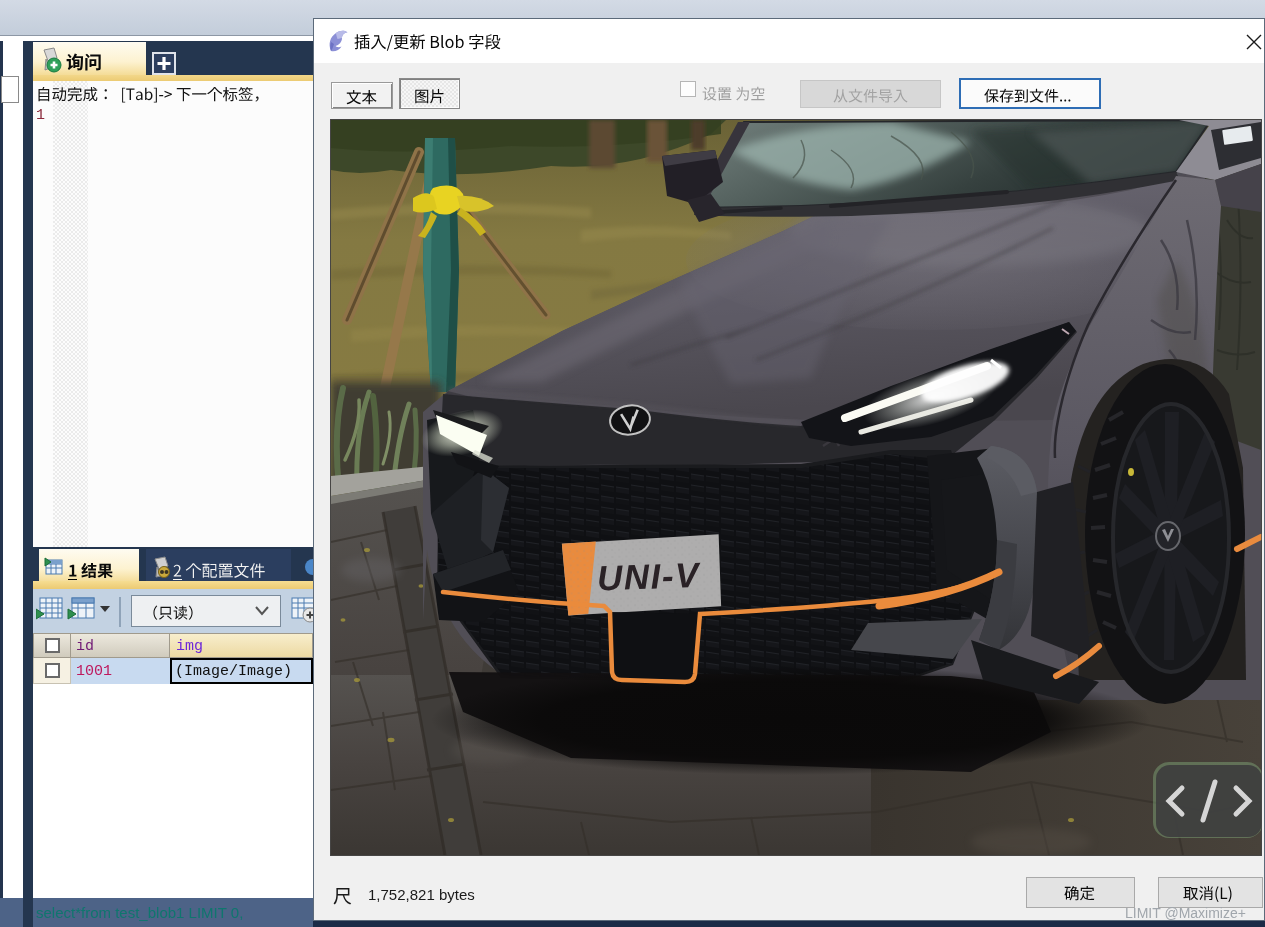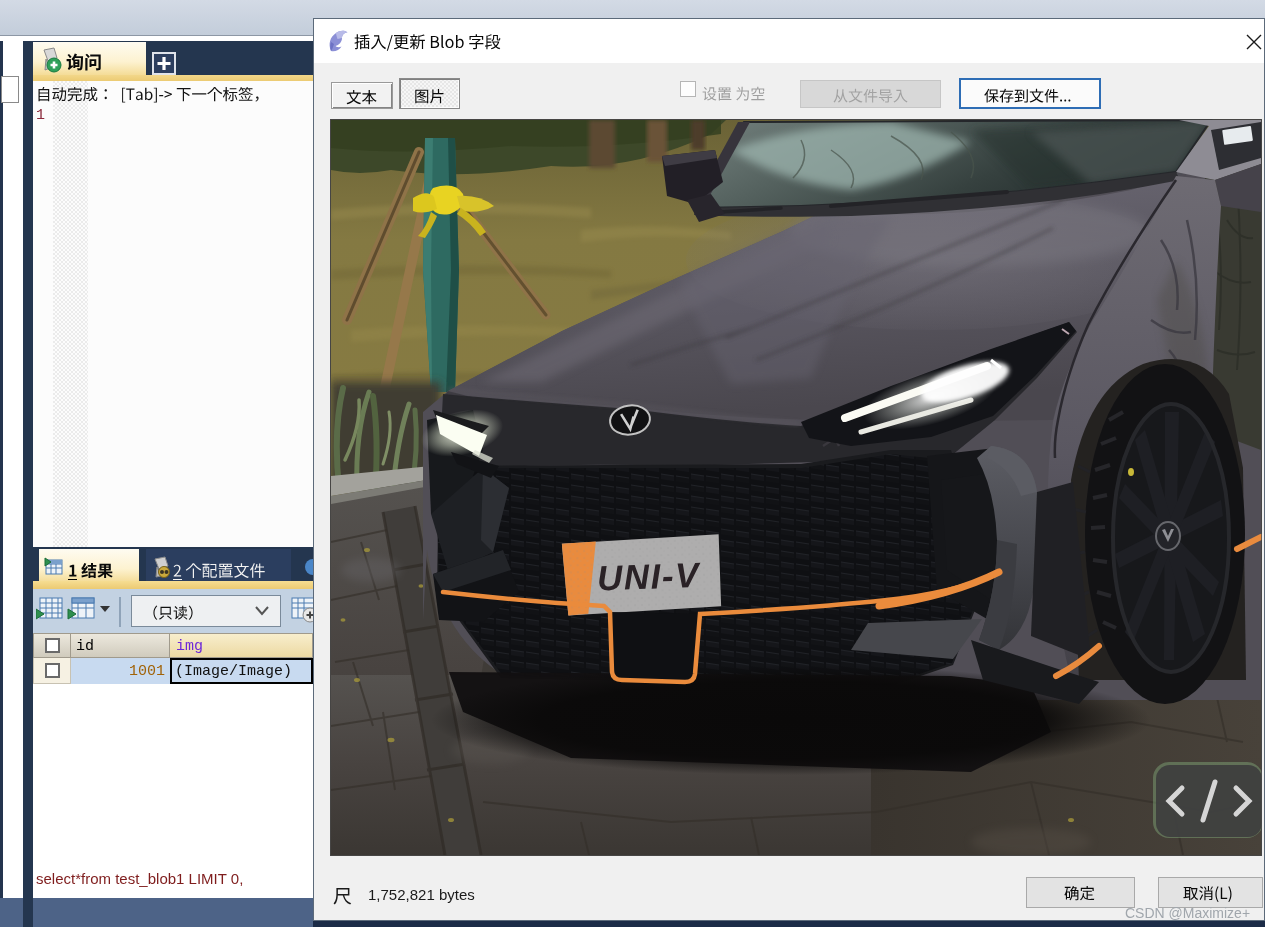--- a/index.html
+++ b/index.html
@@ -99,32 +99,32 @@
 <svg style="position:absolute;left:143px;top:601px;overflow:visible" width="64" height="22">
       <path transform="translate(0,17.4)" d="M10.4 -5.7C10.4 -2.8 11.6 -0.4 13.4 1.4L14.3 1.0C12.6 -0.8 11.5 -3.0 11.5 -5.7C11.5 -8.4 12.6 -10.6 14.3 -12.4L13.4 -12.8C11.6 -11.0 10.4 -8.6 10.4 -5.7Z M23.9 -2.4C25.3 -1.3 27.1 0.2 28.0 1.2L29.0 0.5C28.1 -0.5 26.2 -2.0 24.8 -3.0ZM20.1 -3.0C19.2 -1.8 17.4 -0.4 15.9 0.4C16.1 0.6 16.5 1.0 16.8 1.2C18.4 0.3 20.1 -1.2 21.3 -2.5ZM17.5 -11.6V-3.5H18.6V-4.0H26.7V-3.6H27.8V-11.6ZM18.6 -5.1V-10.5H26.7V-5.1Z M36.6 -6.8C37.4 -6.4 38.4 -5.7 38.8 -5.3L39.4 -5.9C38.9 -6.4 37.9 -7.0 37.2 -7.3ZM35.5 -5.4C36.4 -5.0 37.3 -4.3 37.8 -3.8L38.3 -4.5C37.9 -5.0 36.9 -5.6 36.1 -6.0ZM40.2 -1.6C41.5 -0.8 42.9 0.4 43.7 1.2L44.4 0.5C43.6 -0.3 42.1 -1.4 40.9 -2.2ZM31.6 -11.5C32.4 -10.8 33.4 -9.9 33.9 -9.2L34.6 -10.0C34.2 -10.7 33.1 -11.6 32.3 -12.3ZM35.5 -8.9V-7.9H42.8C42.6 -7.3 42.3 -6.6 42.1 -6.1L43.0 -5.9C43.4 -6.6 43.7 -7.8 44.1 -8.8L43.3 -8.9L43.2 -8.9H40.3V-10.2H43.4V-11.2H40.3V-12.6H39.2V-11.2H36.1V-10.2H39.2V-8.9ZM39.6 -7.3V-5.6C39.6 -5.0 39.6 -4.4 39.4 -3.8H35.2V-2.8H39.0C38.4 -1.6 37.3 -0.5 35.0 0.4C35.2 0.6 35.5 1.0 35.6 1.3C38.4 0.2 39.7 -1.3 40.2 -2.8H44.2V-3.8H40.5C40.6 -4.4 40.7 -5.0 40.7 -5.5V-7.3ZM30.6 -7.9V-6.8H32.8V-1.3C32.8 -0.6 32.4 -0.1 32.1 0.1C32.3 0.3 32.6 0.7 32.7 0.9V0.9C32.9 0.6 33.3 0.2 35.7 -1.7C35.5 -1.9 35.3 -2.3 35.2 -2.6L33.9 -1.6V-7.9Z M49.6 -5.7C49.6 -8.6 48.4 -11.0 46.6 -12.8L45.7 -12.4C47.4 -10.6 48.5 -8.4 48.5 -5.7C48.5 -3.0 47.4 -0.8 45.7 1.0L46.6 1.4C48.4 -0.4 49.6 -2.8 49.6 -5.7Z" fill="#111"></path>
     </svg>
 <svg class="abs" style="left:254px;top:604px" width="16" height="14">
       <path d="M2 3 l6 7 6 -7" stroke="#555" stroke-width="2" fill="none"></path>
     </svg>
 <div class="abs" style="left:33px;top:633px;width:38px;height:25px;background:linear-gradient(#ece8dd,#d0cbbd);border:1px solid #a09a8c;box-sizing:border-box"></div>
 <div class="abs" style="left:71px;top:633px;width:99px;height:25px;background:linear-gradient(#ece8dd,#d0cbbd);border:1px solid #a09a8c;border-left:none;box-sizing:border-box"></div>
 <div class="abs" style="left:170px;top:633px;width:143px;height:25px;background:linear-gradient(#f8eecd,#ecd9a2);border:1px solid #a09a8c;border-left:none;box-sizing:border-box"></div>
 <div class="abs" style="left:45px;top:638px;width:15px;height:15px;background:#fff;border:2px solid #6a6a6a;box-sizing:border-box"></div>
-<div class="abs" style="left:76px;top:638px;color:#000000;font:15px 'Liberation Mono',monospace">id</div>
+<div class="abs" style="left:76px;top:638px;color:#701a75;font:15px 'Liberation Mono',monospace">id</div>
 <div class="abs" style="left:176px;top:638px;color:#6d28d9;font:15px 'Liberation Mono',monospace">img</div>
 <div class="abs" style="left:33px;top:658px;width:38px;height:26px;background:#f6f1e3;border:1px solid #c8c2b2;border-top:none;box-sizing:border-box"></div>
 <div class="abs" style="left:71px;top:658px;width:99px;height:26px;background:#c8daf0"></div>
 <div class="abs" style="left:170px;top:658px;width:143px;height:26px;background:#c8daf0;border:2px solid #000;box-sizing:border-box"></div>
 <div class="abs" style="left:45px;top:663px;width:15px;height:15px;background:#fff;border:2px solid #6a6a6a;box-sizing:border-box"></div>
-<div class="abs" style="left:76px;top:663px;width:89px;text-align:right;color:#a16207;font:15px 'Liberation Mono',monospace">1001</div>
+<div class="abs" style="left:76px;top:663px;width:89px;text-align:left;color:#be185d;font:15px 'Liberation Mono',monospace">1001</div>
 <div class="abs" style="left:175px;top:663px;color:#111;font:15px 'Liberation Mono',monospace">(Image/Image)</div>
 <div class="abs" style="left:33px;top:684px;width:280px;height:214px;background:#fff"></div>
 <div class="abs" style="left:0;top:898px;width:313px;height:29px;background:#4d6387"></div>
 <div class="abs" style="left:23px;top:898px;width:10px;height:29px;background:#24364f"></div>
-<div class="abs" style="left:36px;top:870px;color:#7f1d1d;font:15px 'Liberation Sans',sans-serif">select*from test_blob1 LIMIT 0,</div>
+<div class="abs" style="left:36px;top:904px;color:#0f766e;font:15px 'Liberation Sans',sans-serif">select*from test_blob1 LIMIT 0,</div>
 <div class="abs" style="left:313px;top:18px;width:952px;height:903px;background:#f0f0f0;border:1px solid #5c6a7a;box-sizing:border-box"></div>
 <div class="abs" style="left:314px;top:19px;width:950px;height:44px;background:#fff"></div>
 <svg class="abs" style="left:326px;top:28px" width="24" height="26" viewBox="0 0 24 26">
 <path d="M5 23 C2 16 4 9 10 5 C14 2 19 2 21.5 4.5 C18 4.5 16 7 16 10 C16 14 13 17 9.5 18 C11 19.5 13.5 19.5 15.5 18.5 C13.5 22 9 24 5 23 Z" fill="#8b8fd6"></path>
 <path d="M10 5 C14 2 19 2 21.5 4.5 C18 4.5 16 7 16 10 L11.5 11 C10.5 8 10 6 10 5 Z" fill="#b8bbe8"></path>
 <path d="M5 23 C4 20 4 17 5 14 L8 16 C7 19 6.5 21 5 23 Z" fill="#6d72c4"></path>
     </svg>
 <svg style="position:absolute;left:354px;top:29px;overflow:visible" width="150" height="24">
       <path transform="translate(0,18.9)" d="M11.9 -4.2V-3.1H14.0V-0.7H11.2V-8.9H15.5V-10.0H11.2V-11.8C12.6 -11.9 13.9 -12.1 15.0 -12.4L14.2 -13.4C12.3 -12.9 8.9 -12.6 6.0 -12.4C6.2 -12.1 6.3 -11.7 6.3 -11.4C7.5 -11.4 8.8 -11.5 10.0 -11.7V-10.0H5.8V-8.9H10.0V-0.7H7.3V-3.1H9.3V-4.2H7.3V-6.0C8.2 -6.3 9.1 -6.6 9.9 -7.0L8.9 -7.8C8.5 -7.5 7.8 -7.2 7.0 -6.9L6.1 -7.2V1.3H7.3V0.4H14.0V1.2H15.1V-7.2H11.8V-6.2H14.0V-4.2ZM2.7 -13.7V-10.4H0.7V-9.3H2.7V-5.9L0.5 -5.2L0.8 -4.1L2.7 -4.7V-0.1C2.7 0.1 2.6 0.2 2.4 0.2C2.2 0.2 1.6 0.2 0.9 0.2C1.1 0.5 1.2 1.0 1.3 1.3C2.3 1.3 2.9 1.3 3.3 1.1C3.7 0.9 3.9 0.6 3.9 -0.1V-5.1L5.7 -5.7L5.5 -6.8L3.9 -6.3V-9.3H5.6V-10.4H3.9V-13.7Z M23.5 -9.5C22.5 -4.9 20.5 -1.6 16.9 0.3C17.2 0.5 17.8 1.0 18.0 1.3C21.3 -0.6 23.3 -3.6 24.5 -7.9C25.3 -4.8 27.0 -1.2 31.1 1.3C31.3 0.9 31.8 0.4 32.1 0.2C25.6 -3.6 25.2 -9.8 25.2 -12.7H20.0V-11.5H24.0C24.1 -10.8 24.1 -10.1 24.3 -9.4Z M32.8 2.9H33.9L38.7 -12.9H37.7Z M43.1 -3.9 42.1 -3.5C42.6 -2.5 43.3 -1.8 44.1 -1.2C43.1 -0.6 41.7 -0.1 39.8 0.2C40.0 0.5 40.3 1.0 40.5 1.3C42.6 0.9 44.1 0.3 45.2 -0.5C47.5 0.7 50.5 1.1 54.3 1.3C54.3 0.8 54.6 0.3 54.8 0.0C51.1 -0.0 48.3 -0.3 46.2 -1.2C47.1 -2.1 47.5 -3.0 47.7 -4.0H53.2V-10.3H47.9V-11.7H54.2V-12.8H40.0V-11.7H46.6V-10.3H41.5V-4.0H46.4C46.2 -3.2 45.8 -2.5 45.1 -1.9C44.3 -2.4 43.6 -3.0 43.1 -3.9ZM42.7 -6.7H46.6V-6.0C46.6 -5.7 46.6 -5.4 46.6 -5.0H42.7ZM47.8 -5.0C47.9 -5.4 47.9 -5.7 47.9 -6.0V-6.7H52.0V-5.0ZM42.7 -9.3H46.6V-7.7H42.7ZM47.9 -9.3H52.0V-7.7H47.9Z M57.3 -10.6C57.6 -9.9 57.8 -8.9 57.9 -8.3L58.9 -8.6C58.9 -9.2 58.6 -10.2 58.2 -10.9ZM61.5 -10.9C61.3 -10.2 60.9 -9.2 60.6 -8.6L61.6 -8.3C61.9 -8.9 62.2 -9.8 62.6 -10.7ZM69.7 -13.5C68.7 -13.0 66.8 -12.5 65.2 -12.1L64.3 -12.4V-6.7C64.3 -4.4 64.1 -1.5 62.0 0.5C62.2 0.7 62.7 1.1 62.9 1.4C65.1 -0.9 65.4 -4.2 65.4 -6.6V-7.0H67.9V1.2H69.1V-7.0H70.9V-8.2H65.4V-11.1C67.3 -11.5 69.3 -12.0 70.7 -12.6ZM59.3 -13.6V-12.0H56.3V-11.0H63.5V-12.0H60.5V-13.6ZM56.1 -8.3V-7.2H59.3V-5.5H56.1V-4.4H59.0C58.2 -3.0 56.9 -1.5 55.7 -0.8C56.0 -0.6 56.4 -0.2 56.6 0.1C57.5 -0.6 58.5 -1.8 59.3 -3.0V1.3H60.5V-2.9C61.2 -2.3 62.0 -1.5 62.4 -1.1L63.1 -2.0C62.7 -2.3 61.1 -3.6 60.5 -4.1V-4.4H63.6V-5.5H60.5V-7.2H63.7V-8.3Z M76.9 0.0H80.7C83.4 0.0 85.2 -1.2 85.2 -3.5C85.2 -5.1 84.2 -6.1 82.8 -6.4V-6.4C83.9 -6.8 84.5 -7.8 84.5 -9.0C84.5 -11.1 82.8 -11.9 80.4 -11.9H76.9ZM78.4 -6.9V-10.8H80.2C82.1 -10.8 83.0 -10.2 83.0 -8.8C83.0 -7.6 82.2 -6.9 80.2 -6.9ZM78.4 -1.2V-5.7H80.5C82.6 -5.7 83.7 -5.0 83.7 -3.6C83.7 -1.9 82.5 -1.2 80.5 -1.2Z M89.0 0.2C89.4 0.2 89.7 0.1 89.9 0.1L89.7 -1.1C89.5 -1.0 89.4 -1.0 89.4 -1.0C89.1 -1.0 88.9 -1.2 88.9 -1.7V-13.0H87.4V-1.8C87.4 -0.5 87.9 0.2 89.0 0.2Z M95.5 0.2C97.7 0.2 99.6 -1.5 99.6 -4.4C99.6 -7.4 97.7 -9.1 95.5 -9.1C93.4 -9.1 91.4 -7.4 91.4 -4.4C91.4 -1.5 93.4 0.2 95.5 0.2ZM95.5 -1.0C94.0 -1.0 93.0 -2.4 93.0 -4.4C93.0 -6.5 94.0 -7.8 95.5 -7.8C97.1 -7.8 98.1 -6.5 98.1 -4.4C98.1 -2.4 97.1 -1.0 95.5 -1.0Z M105.9 0.2C107.9 0.2 109.7 -1.5 109.7 -4.6C109.7 -7.3 108.5 -9.1 106.2 -9.1C105.2 -9.1 104.2 -8.5 103.4 -7.8L103.5 -9.4V-13.0H102.0V0.0H103.1L103.3 -0.9H103.3C104.1 -0.2 105.0 0.2 105.9 0.2ZM105.6 -1.0C105.0 -1.0 104.2 -1.3 103.5 -2.0V-6.6C104.3 -7.4 105.1 -7.8 105.8 -7.8C107.5 -7.8 108.2 -6.5 108.2 -4.5C108.2 -2.4 107.1 -1.0 105.6 -1.0Z M121.7 -6.1V-4.9H115.3V-3.7H121.7V-0.2C121.7 -0.0 121.6 0.1 121.3 0.1C121.0 0.1 120.0 0.1 118.9 0.0C119.1 0.4 119.3 0.9 119.4 1.3C120.8 1.3 121.6 1.3 122.2 1.1C122.8 0.9 123.0 0.5 123.0 -0.2V-3.7H129.4V-4.9H123.0V-5.4C124.4 -6.2 125.9 -7.3 126.8 -8.4L126.0 -9.0L125.8 -9.0H118.0V-7.9H124.6C123.9 -7.2 123.1 -6.6 122.3 -6.1ZM115.5 -11.9V-8.1H116.7V-10.8H127.9V-8.1H129.2V-11.9H123.0V-13.7H121.7V-11.9Z M143.9 -5.3C143.4 -4.2 142.7 -3.2 141.8 -2.3C141.0 -3.2 140.3 -4.2 139.9 -5.3ZM138.1 -6.5V-5.3H139.6L138.8 -5.1C139.3 -3.7 140.0 -2.6 140.9 -1.6C139.7 -0.7 138.3 -0.1 136.9 0.3C137.1 0.5 137.4 1.0 137.5 1.3C139.1 0.9 140.5 0.2 141.7 -0.7C142.8 0.2 144.0 0.8 145.5 1.3C145.6 1.0 146.0 0.5 146.3 0.2C144.9 -0.1 143.7 -0.7 142.7 -1.5C143.9 -2.7 144.8 -4.3 145.4 -6.2L144.6 -6.5L144.4 -6.5ZM136.9 -13.7C136.0 -13.2 134.5 -12.6 133.0 -12.2L132.4 -12.5V-2.5L131.0 -2.3L131.2 -1.1L132.4 -1.3V1.3H133.5V-1.5L137.9 -2.3L137.9 -3.4L133.5 -2.7V-5.2H137.4V-6.3H133.5V-8.3H137.3V-9.5H133.5V-11.3C135.1 -11.7 136.7 -12.2 138.0 -12.8ZM139.1 -13.0V-10.7C139.1 -9.6 138.9 -8.4 137.4 -7.5C137.6 -7.4 138.1 -6.9 138.2 -6.7C139.9 -7.7 140.2 -9.3 140.2 -10.7V-11.9H142.8V-9.1C142.8 -8.1 142.9 -7.9 143.1 -7.7C143.3 -7.5 143.7 -7.4 144.0 -7.4C144.2 -7.4 144.6 -7.4 144.8 -7.4C145.1 -7.4 145.4 -7.4 145.6 -7.5C145.9 -7.6 146.0 -7.8 146.1 -8.1C146.2 -8.3 146.2 -9.1 146.3 -9.7C146.0 -9.8 145.6 -10.0 145.3 -10.2C145.3 -9.5 145.3 -9.0 145.3 -8.8C145.2 -8.6 145.2 -8.5 145.1 -8.4C145.0 -8.4 144.9 -8.4 144.7 -8.4C144.6 -8.4 144.4 -8.4 144.3 -8.4C144.2 -8.4 144.1 -8.4 144.0 -8.4C143.9 -8.5 143.9 -8.7 143.9 -9.0V-13.0Z" fill="#0a0a0a"></path>
     </svg>
@@ -511,14 +511,14 @@
     </svg>
 <div class="abs" style="left:368px;top:886px;color:#1a1a1a;font:15px 'Liberation Sans',sans-serif">1,752,821 bytes</div>
 <div class="abs" style="left:1026px;top:877px;width:109px;height:31px;background:#e3e3e3;border:1px solid #a9a9a9;box-sizing:border-box"></div>
 <svg style="position:absolute;left:1064px;top:881px;overflow:visible" width="35" height="23">
       <path transform="translate(0,18.0)" d="M0.8 -12.2V-11.1H2.7C2.3 -8.4 1.6 -5.9 0.4 -4.2C0.7 -4.0 1.0 -3.5 1.1 -3.2C1.4 -3.6 1.7 -4.1 1.9 -4.6V0.4H3.0V-0.9H6.0V-7.5H3.1C3.4 -8.7 3.6 -9.9 3.8 -11.1H6.6V-12.2ZM3.0 -6.5H5.0V-2.0H3.0ZM10.2 -3.6H8.2C8.3 -4.1 8.3 -4.5 8.3 -5.0V-5.4H10.2ZM11.2 -3.6V-5.4H13.3V-3.6ZM8.9 -13.0C8.3 -11.2 7.2 -9.4 6.0 -8.3C6.3 -8.1 6.7 -7.7 6.9 -7.5L7.2 -7.8V-5.0C7.2 -3.2 7.0 -1.0 5.5 0.5C5.8 0.7 6.2 1.1 6.4 1.3C7.4 0.2 7.9 -1.2 8.1 -2.6H13.3V-0.1C13.3 0.1 13.2 0.2 13.0 0.2C12.8 0.2 12.0 0.2 11.2 0.2C11.3 0.5 11.5 0.9 11.5 1.3C12.6 1.3 13.4 1.3 13.8 1.1C14.2 0.9 14.4 0.5 14.4 -0.1V-9.1H11.6C12.0 -9.7 12.5 -10.6 12.9 -11.3L12.1 -11.8L11.9 -11.7H9.6C9.7 -12.1 9.9 -12.4 10.0 -12.8ZM10.2 -6.4H8.3V-8.1H10.2ZM11.2 -6.4V-8.1H13.3V-6.4ZM8.3 -9.1H8.1C8.5 -9.6 8.8 -10.2 9.1 -10.8H11.4C11.1 -10.2 10.7 -9.5 10.4 -9.1Z M18.9 -5.8C18.6 -3.0 17.8 -0.8 16.0 0.5C16.3 0.7 16.8 1.1 17.0 1.3C18.0 0.4 18.8 -0.7 19.3 -2.2C20.7 0.5 23.0 1.0 26.3 1.0H29.9C30.0 0.7 30.2 0.1 30.3 -0.2C29.6 -0.1 26.9 -0.1 26.4 -0.1C25.5 -0.1 24.6 -0.2 23.8 -0.3V-3.5H28.5V-4.6H23.8V-7.2H27.8V-8.3H18.8V-7.2H22.6V-0.7C21.4 -1.1 20.4 -2.0 19.8 -3.6C19.9 -4.3 20.1 -5.0 20.1 -5.7ZM16.8 -11.2V-7.9H17.9V-10.1H28.5V-7.9H29.7V-11.2H23.8V-13.0H22.6V-11.2Z" fill="#0a0a0a"></path>
     </svg>
 <div class="abs" style="left:1158px;top:877px;width:105px;height:31px;background:#e3e3e3;border:1px solid #a9a9a9;box-sizing:border-box"></div>
 <svg style="position:absolute;left:1183px;top:881px;overflow:visible" width="53" height="23">
       <path transform="translate(0,18.0)" d="M9.3 -9.7 8.2 -9.5C8.7 -6.9 9.5 -4.7 10.5 -2.8C9.6 -1.5 8.5 -0.6 7.3 0.1C7.5 0.3 7.9 0.7 8.0 1.0C9.2 0.3 10.3 -0.6 11.2 -1.8C12.1 -0.6 13.1 0.4 14.3 1.1C14.5 0.8 14.9 0.3 15.1 0.1C13.9 -0.6 12.8 -1.6 11.9 -2.8C13.2 -4.8 14.1 -7.4 14.5 -10.7L13.7 -10.9L13.5 -10.9H7.9V-9.7H13.2C12.8 -7.5 12.1 -5.5 11.2 -3.9C10.4 -5.6 9.7 -7.5 9.3 -9.7ZM0.4 -1.9 0.6 -0.8C2.1 -1.0 4.1 -1.3 6.1 -1.6V1.2H7.2V-11.0H8.3V-12.1H0.7V-11.0H1.9V-2.1ZM3.1 -11.0H6.1V-8.9H3.1ZM3.1 -7.8H6.1V-5.7H3.1ZM3.1 -4.6H6.1V-2.7L3.1 -2.3Z M28.9 -12.6C28.5 -11.7 27.8 -10.4 27.2 -9.6L28.2 -9.2C28.8 -10.0 29.4 -11.1 30.0 -12.2ZM20.9 -12.1C21.6 -11.2 22.3 -9.9 22.5 -9.1L23.5 -9.7C23.3 -10.4 22.6 -11.6 21.9 -12.5ZM16.8 -12.1C17.8 -11.5 18.9 -10.7 19.5 -10.2L20.2 -11.1C19.6 -11.6 18.5 -12.4 17.5 -12.8ZM16.1 -7.9C17.1 -7.4 18.3 -6.6 18.8 -6.0L19.5 -7.0C18.9 -7.5 17.7 -8.3 16.8 -8.7ZM16.6 0.3 17.6 1.1C18.4 -0.4 19.4 -2.3 20.1 -4.0L19.2 -4.7C18.4 -2.9 17.3 -0.9 16.6 0.3ZM22.5 -4.8H28.2V-3.1H22.5ZM22.5 -5.8V-7.5H28.2V-5.8ZM24.9 -13.0V-8.6H21.4V1.2H22.5V-2.2H28.2V-0.2C28.2 -0.0 28.2 0.0 27.9 0.1C27.7 0.1 26.9 0.1 26.0 0.0C26.1 0.4 26.3 0.8 26.4 1.1C27.5 1.1 28.3 1.1 28.8 1.0C29.2 0.8 29.4 0.4 29.4 -0.2V-8.6H26.0V-13.0Z M34.7 3.0 35.6 2.7C34.2 0.4 33.6 -2.2 33.6 -4.8C33.6 -7.4 34.2 -10.1 35.6 -12.3L34.7 -12.7C33.3 -10.4 32.4 -7.9 32.4 -4.8C32.4 -1.8 33.3 0.7 34.7 3.0Z M37.8 0.0H44.2V-1.2H39.2V-11.4H37.8Z M46.2 3.0C47.6 0.7 48.5 -1.8 48.5 -4.8C48.5 -7.9 47.6 -10.4 46.2 -12.7L45.3 -12.3C46.6 -10.1 47.3 -7.4 47.3 -4.8C47.3 -2.2 46.6 0.4 45.3 2.7Z" fill="#0a0a0a"></path>
     </svg>
-<div class="abs" style="left:1125px;top:905px;color:#a0a6ac;font:14px 'Liberation Sans',sans-serif">CSDN @Maximize+</div>
+<div class="abs" style="left:1125px;top:905px;color:#a0a6ac;font:14px 'Liberation Sans',sans-serif">LIMIT @Maximize+</div>
 <div class="abs" style="left:313px;top:921px;width:952px;height:6px;background:#1b2b47"></div>
 </div>
 </body></html>

